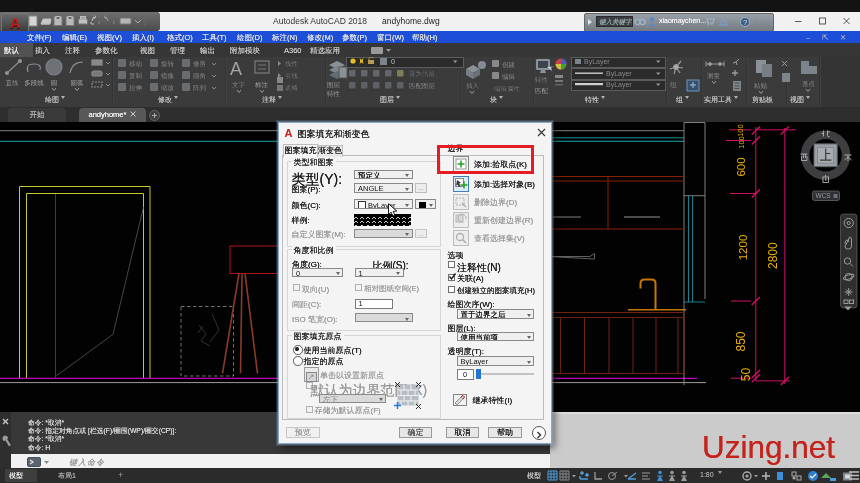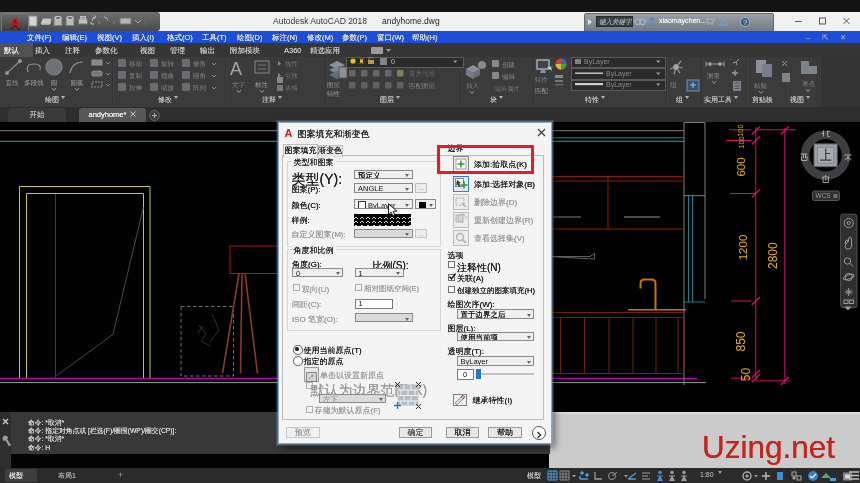--- a/index.html
+++ b/index.html
@@ -459,20 +459,28 @@
 <div class="a" id="grayband"></div>
 <div class="a cjk" id="uzing">Uzing.net</div>
 <div class="a" id="cmdhist"><span class="cjk">命令: *取消*
 命令: 指定对角点或 [栏选(F)/圈围(WP)/圈交(CP)]:
 命令: *取消*
 命令: H</span></div>
 <div class="a" id="cmdgut"><svg width="11" height="56">
         <path d="M3,7 l5,5 m0,-5 l-5,5" stroke="#c9c9c9" stroke-width="1.3"></path>
         <path d="M3.5,24 q-2,2.5 0,5 l2,-0.5 l3.5,6 l2,-1.5 l-3.8,-5.8 l1,-2 q-2.5,-2.5 -4.7,-1.2" fill="#9a9a9a"></path>
       </svg></div>
+<div class="a" id="cmdin">
+      <svg style="position:absolute;left:16px;top:2.5px" width="22" height="10">
+        <rect x="0.5" y="0.5" width="13" height="9" rx="1.5" fill="#5a6570" stroke="#44505a"></rect>
+        <path d="M3,3 l3,2 l-3,2" stroke="#e8e8e8" fill="none" stroke-width="1.2"></path>
+        <path d="M17,4 l2.5,3 l2.5,-3" fill="#888"></path>
+      </svg>
+<span class="cjk" style="position:absolute;left:58px;top:3px;font-size:8px;font-style:italic;color:#999;letter-spacing:1px">键入命令</span>
+    </div>
 <div class="a" id="sbar">
       <div style="position:absolute;left:5px;top:1px;width:32px;height:13px;background:#3e3e3e"></div>
       <span class="cjk" style="position:absolute;left:9px;top:3px;font-size:7px;color:#e6e6e6">模型</span>
       <span class="cjk" style="position:absolute;left:58px;top:3px;font-size:7px;color:#a8a8a8">布局1</span>
       <span style="position:absolute;left:118px;top:2px;font-size:9px;color:#999">+</span>
       <span class="cjk" style="position:absolute;left:527px;top:3px;font-size:7px;color:#c8c8c8">模型</span>
       <svg style="position:absolute;left:540px;top:2px" width="320" height="12" viewBox="0 0 320 12">
         <g stroke="#4f9edc" stroke-width="1">
           <path d="M8,1 h9 M8,4 h9 M8,7 h9 M8,10 h9 M8,1 v9 M11,1 v9 M14,1 v9 M17,1 v9"></path>
         </g>
@@ -540,20 +548,23 @@
         <path d="M1,1 l7,7 m0,-7 l-7,7" stroke="#333" stroke-width="1.1"></path>
       </svg>
       <div style="position:absolute;left:3.5px;top:32px;width:262px;height:265.5px;border:1px solid #bcbcbc;background:#f4f4f4;box-sizing:border-box"></div>
       <div class="cjk" style="position:absolute;left:4.5px;top:21px;width:33px;height:12px;background:#f6f6f6;border:1px solid #bcbcbc;border-bottom:none;font-size:8px;text-align:center;line-height:12px;color:#111;z-index:2">图案填充</div>
       <div class="cjk" style="position:absolute;left:38.5px;top:22.5px;width:24px;height:10.5px;background:#e9e9e9;border:1px solid #bcbcbc;border-bottom:none;font-size:8px;text-align:center;line-height:10px;color:#222">渐变色</div>
       <div class="gb" style="left:8px;top:38px;width:152px;height:84px">
         <span class="cjk">类型和图案</span>
       </div>
       <div class="gb" style="left:8px;top:126.5px;width:152px;height:80px">
         <span class="cjk">角度和比例</span>
+      </div>
+      <div class="gb" style="left:8px;top:212px;width:152px;height:82px">
+        <span class="cjk">图案填充原点</span>
       </div>
       <span class="lbl cjk" style="left:13px;top:48px;font-size:14px">类型(Y):</span>
       <div class="combo" style="left:75.5px;top:47px;width:58.5px;height:9.5px"><span class="cjk">预定义</span><i>⌄</i></div>
       <span class="lbl cjk" style="left:13px;top:61px;font-size:8px">图案(P):</span>
       <div class="combo" style="left:75.5px;top:60.5px;width:58.5px;height:9.5px">ANGLE<i>⌄</i></div>
       <div class="btn" style="left:136.5px;top:60.5px;width:12px;height:9.5px;background:#ececec;border-color:#bdbdbd;color:#999;font-size:7px;line-height:7px">...</div>
       <span class="lbl cjk" style="left:13px;top:77px;font-size:8px">颜色(C):</span>
       <div class="combo" style="left:75.5px;top:76.5px;width:58.5px;height:9.5px"><span style="display:inline-block;width:6px;height:6px;border:1px solid #333;background:#fff;vertical-align:-1px"></span> ByLayer<i>⌄</i></div>
       <div class="combo" style="left:136.5px;top:76.5px;width:21px;height:9.5px"><span style="display:inline-block;width:7px;height:6px;background:#000;vertical-align:-1px"></span><i>⌄</i></div>
       <span class="lbl cjk" style="left:13px;top:92.5px;font-size:8px">样例:</span>

